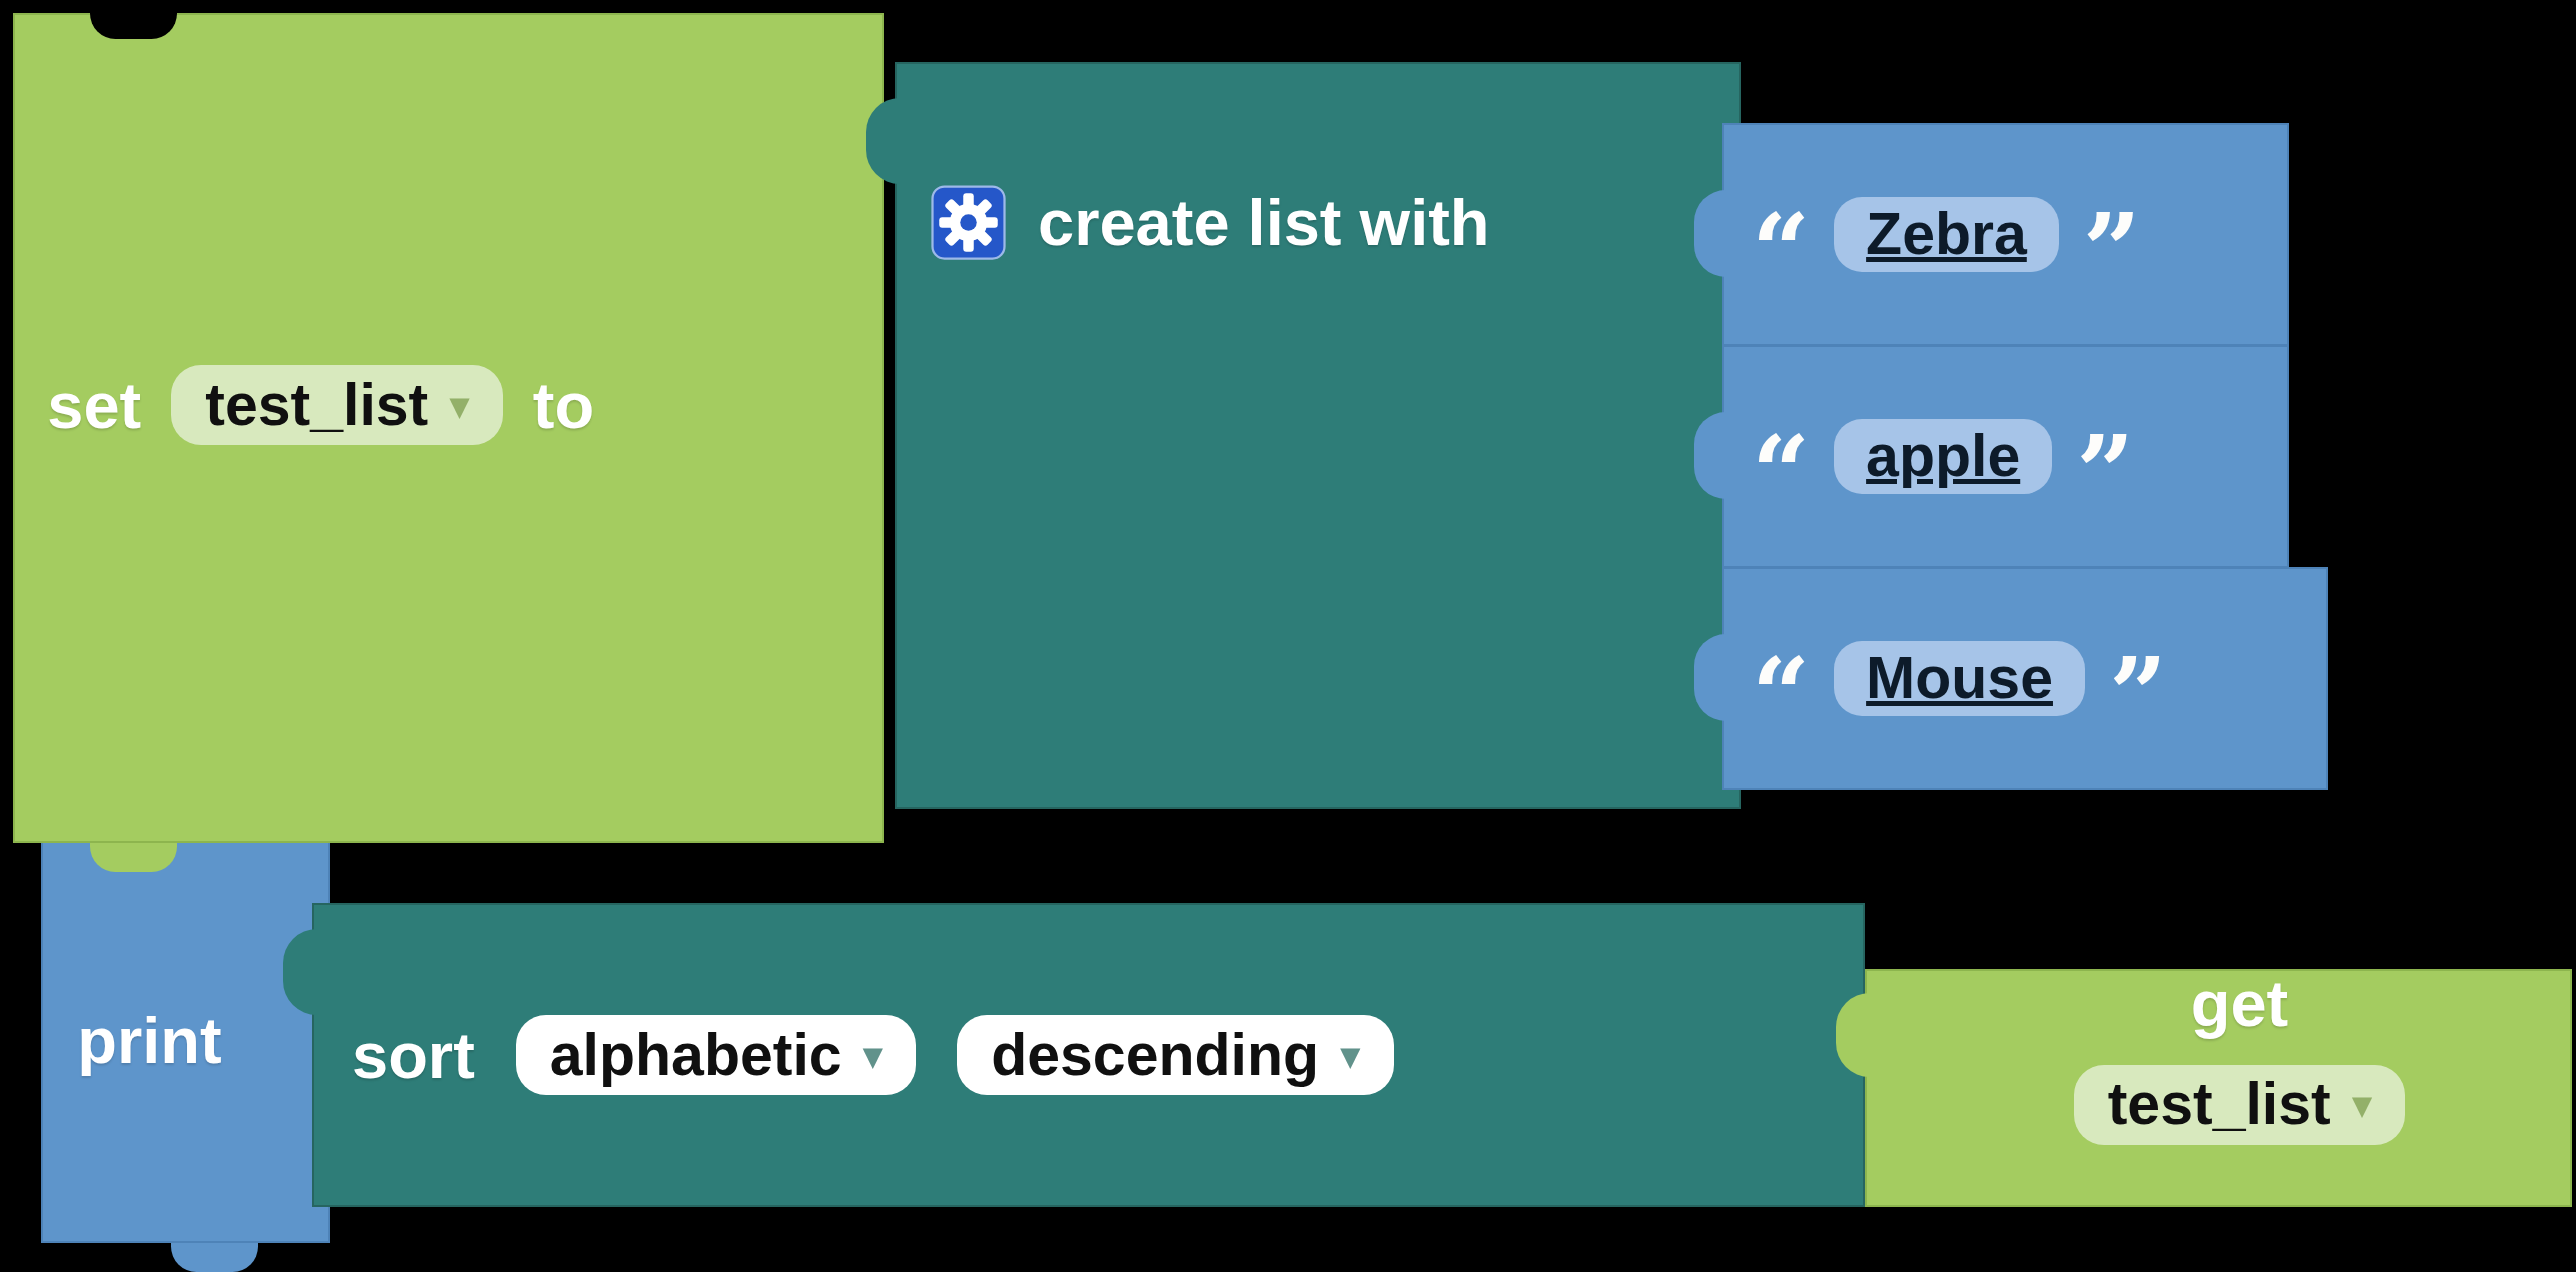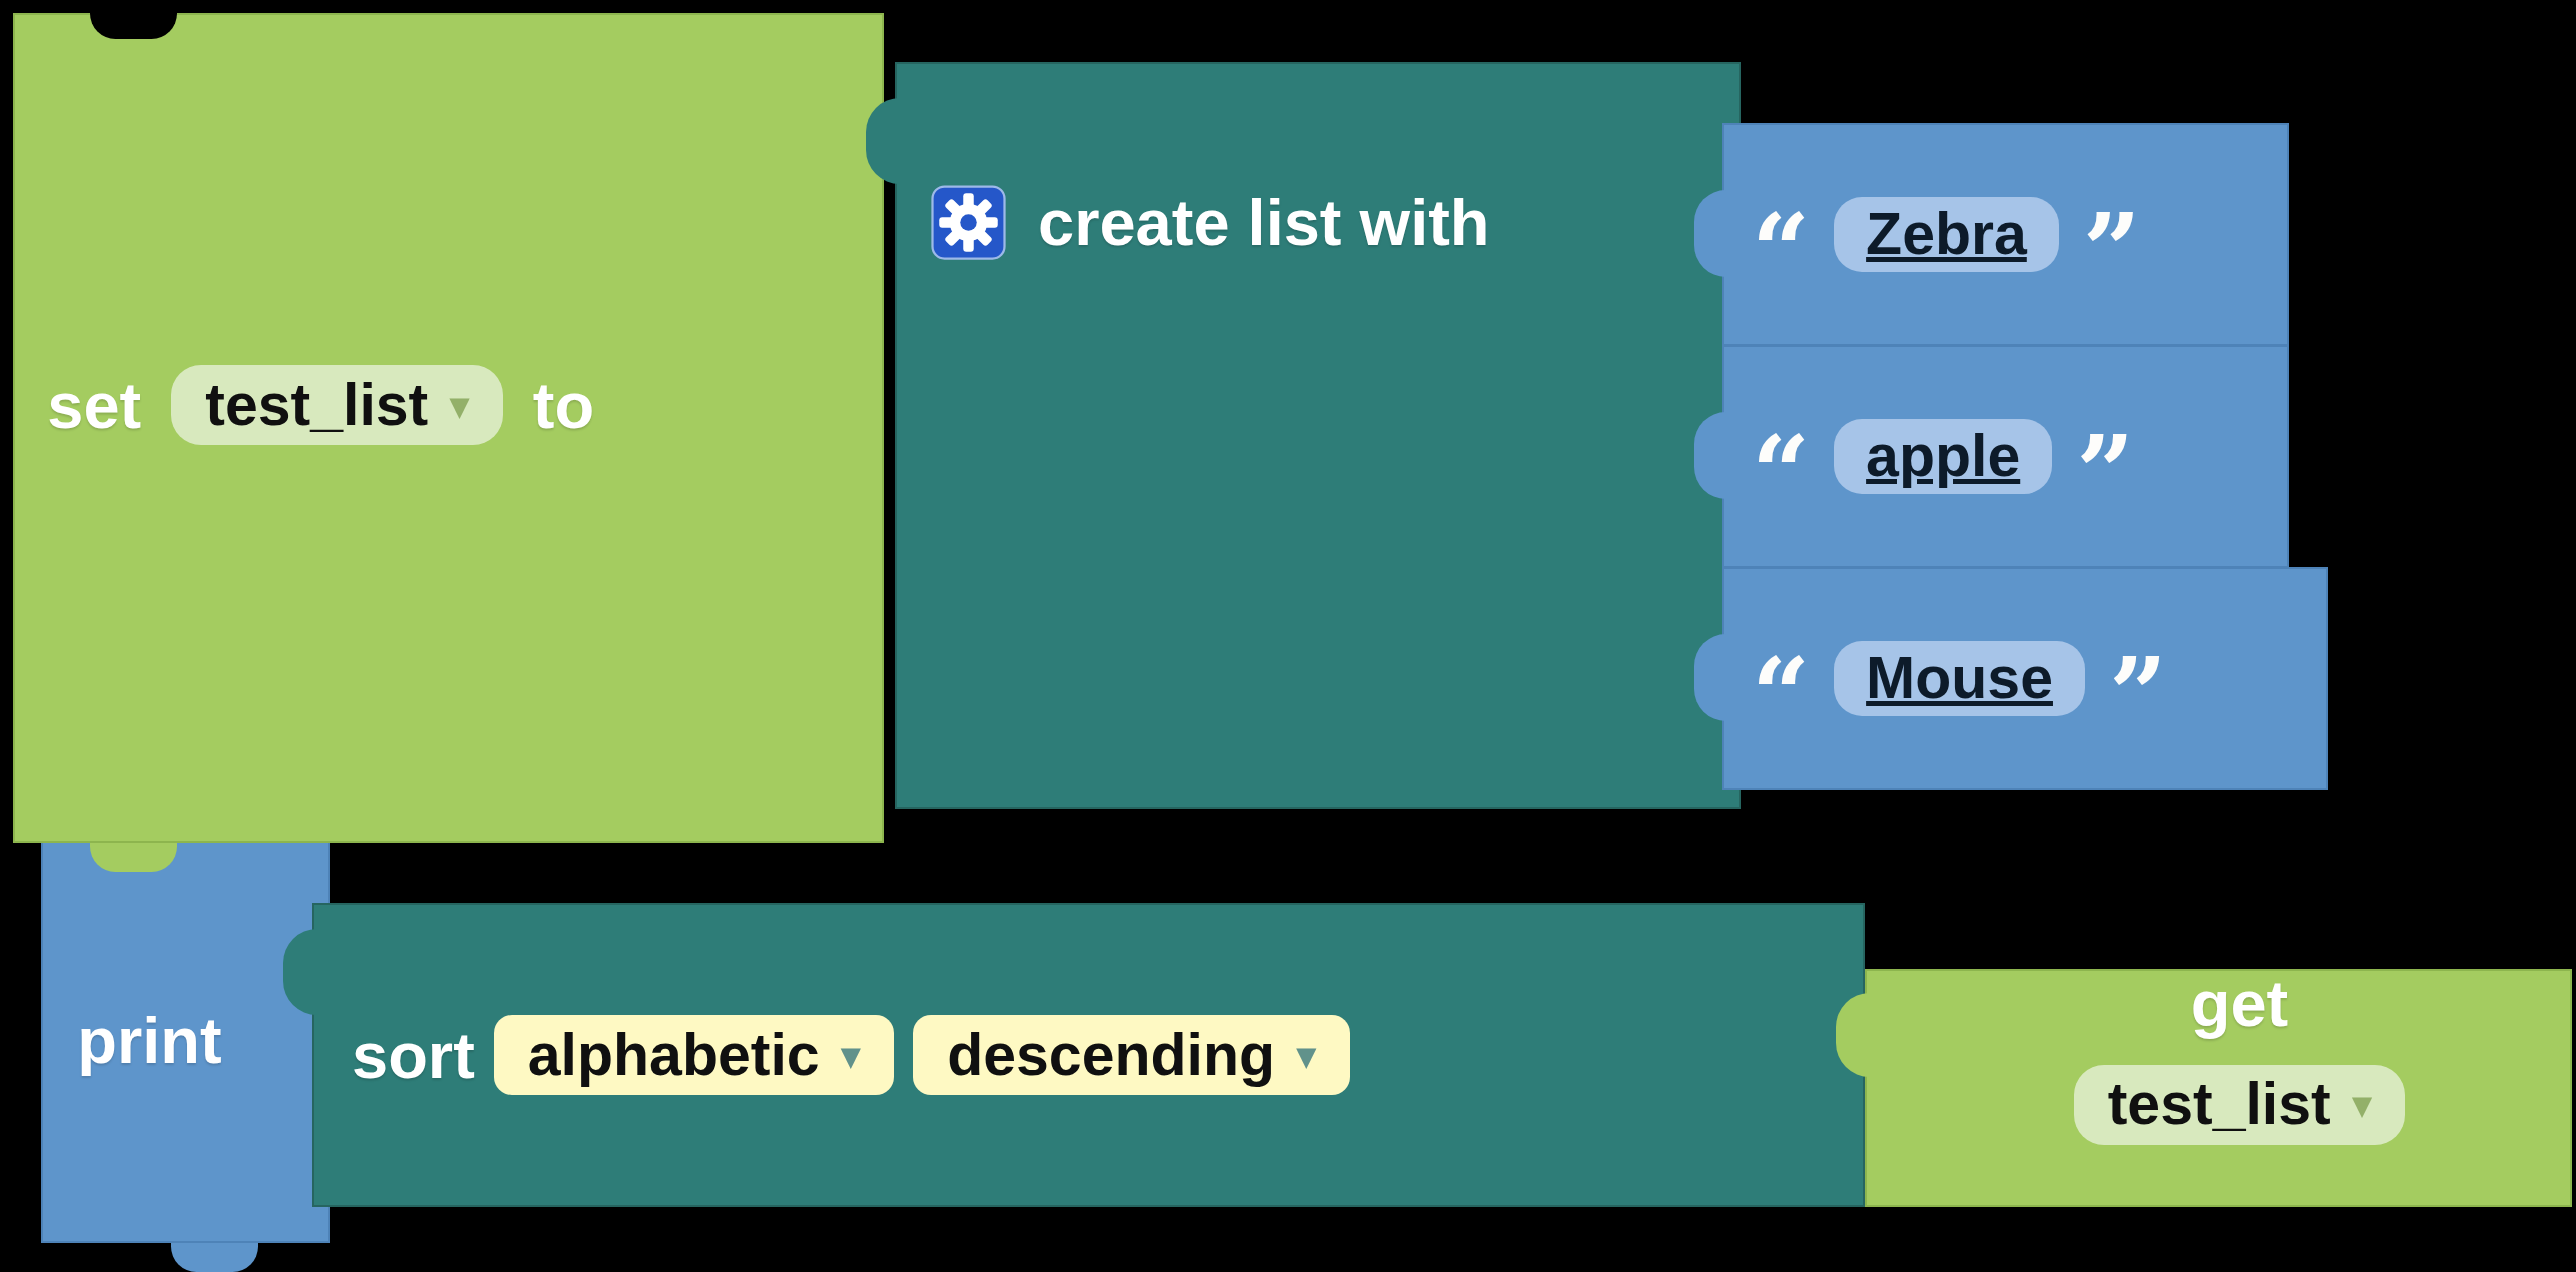--- a/index.html
+++ b/index.html
@@ -24,21 +24,21 @@
 
   .dd{
     display:inline-flex;align-items:center;
     border-radius:30px;padding:10.4px 34px;
     font-weight:bold;font-size:59px;line-height:1;color:#101010;
     white-space:nowrap;cursor:pointer;
   }
   .dd .arr{font-size:37px;margin-left:22px;line-height:1;}
   .dd-green{background:#D8E9BE;}
   .dd-green .arr{color:#93B069;}
-  .dd-teal{background:#fef9c3;border-radius:18px;}
+  .dd-teal{background:#ffffff;}
   .dd-teal .arr{color:#61928B;}
 
   .strfield{
     background:#A6C4E8;color:#0D1B2A;
     border-radius:28px;padding:8px 32px;
     font-weight:bold;font-size:59px;line-height:1;white-space:nowrap;text-decoration:underline;
   }
   .quote{
     font-family:"DejaVu Serif",serif;font-weight:bold;color:#FDFDFB;
     font-size:101px;line-height:.55;position:relative;top:.16em;
@@ -69,21 +69,21 @@
   #str2{left:1722px;top:567px;width:606px;height:223px;}
   .strblock .tab-left{left:-30px;top:65px;width:32px;height:87px;}
   .str-row{position:relative;display:flex;align-items:center;height:100%;
            padding-left:28px;gap:24px;}
 
   #block-print{left:13.3px;top:838px;width:289px;height:405px;z-index:1;
                display:flex;align-items:center;padding-left:34px;margin-left:28px;}
   #block-print .bump-down{left:128px;bottom:-31px;background:#5E95CB;}
 
   #block-sort{left:312px;top:903px;width:1553px;height:304px;z-index:2;
-              display:flex;align-items:center;padding-left:38px;gap:19px;}
+              display:flex;align-items:center;padding-left:38px;gap:41px;}
   #block-sort .tab-left{left:-31px;top:24px;width:34px;height:86px;}
 
   #block-get{left:1865px;top:969px;width:707px;height:238px;z-index:3;
              display:flex;align-items:center;padding-left:42px;gap:29px;flex-direction:column;}
   #block-get .tab-left{left:-31px;top:22px;width:34px;height:84px;}
 </style>
 </head>
 <body>
 
 <div id="canvas">

